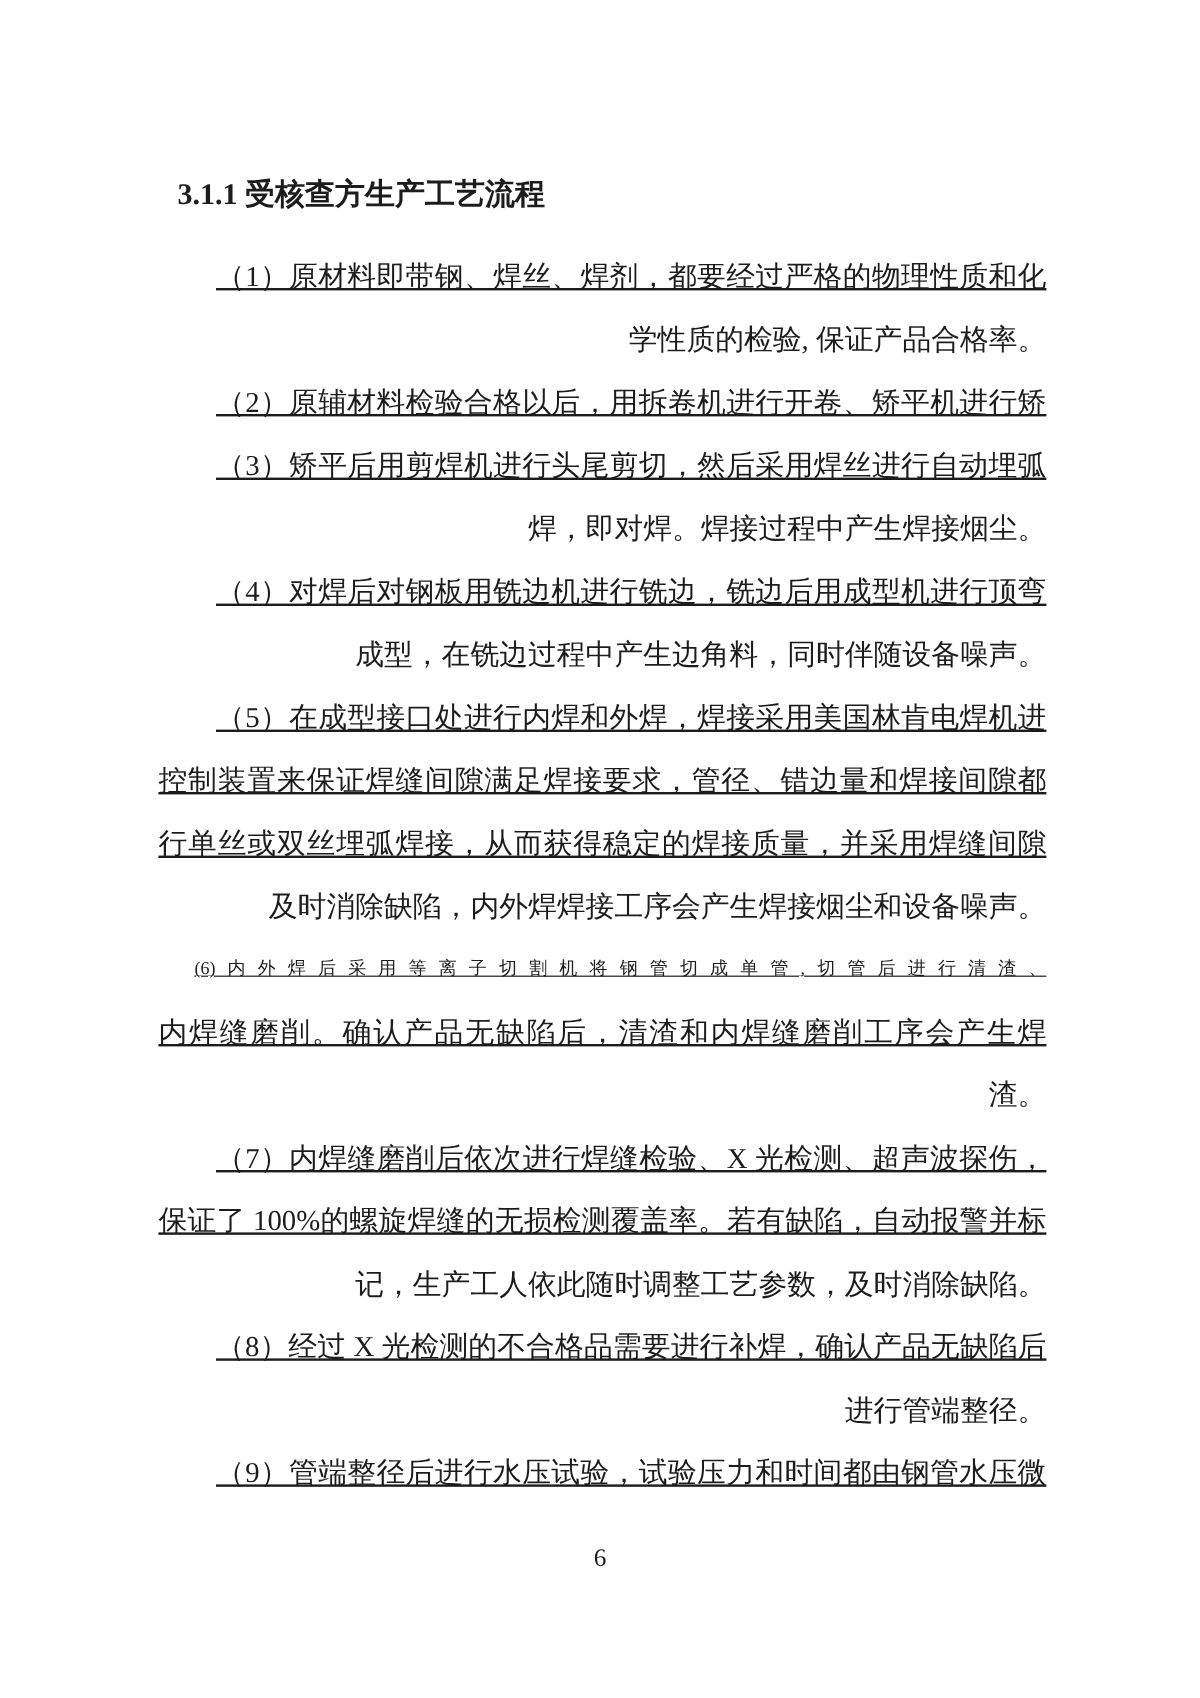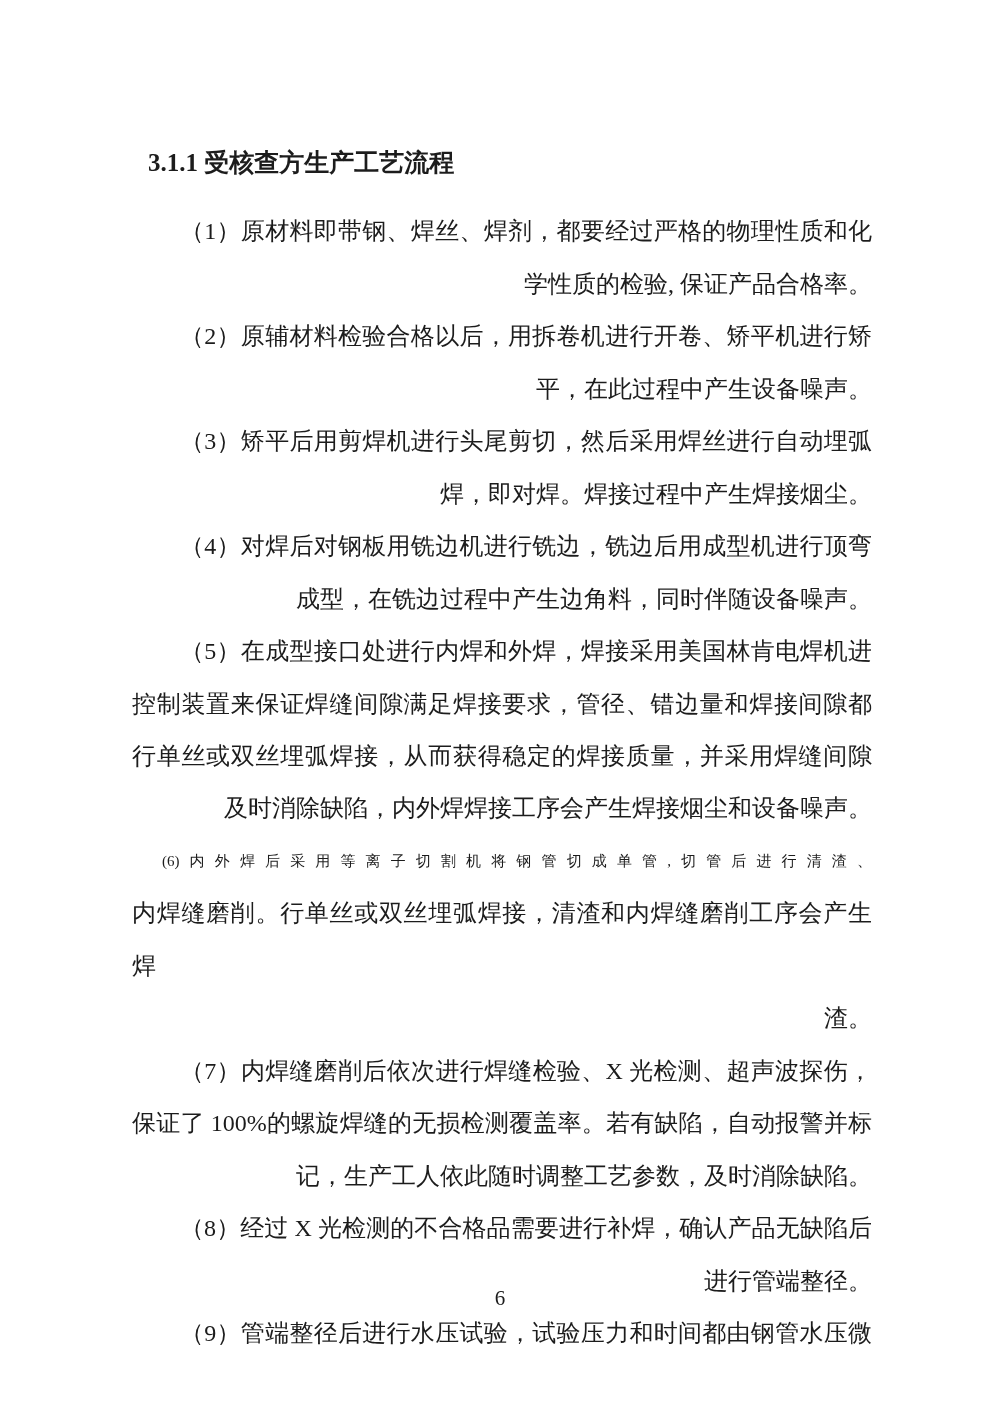--- a/index.html
+++ b/index.html
@@ -36,20 +36,21 @@
   .line {
     font-size: 24px;
     line-height: 52.45px;
     margin: 0;
     text-align: right;
   }
   .line.fill {
     text-align: justify;
     text-align-last: justify;
     text-justify: inter-character;
+    text-decoration: underline;
   }
   .line.first {
     text-indent: 2em;
   }
   .line.tight {
     font-size: 15px;
   }
   .pagenum {
     position: absolute;
     left: 0;
@@ -68,21 +69,20 @@
 
   <h3 class="heading">3.1.1 受核查方生产工艺流程</h3>
 
   <div class="para">
     <div class="line fill first">（1）原材料即带钢、焊丝、焊剂，都要经过严格的物理性质和化</div>
     <div class="line">学性质的检验, 保证产品合格率。</div>
   </div>
 
   <div class="para">
     <div class="line fill first">（2）原辅材料检验合格以后，用拆卷机进行开卷、矫平机进行矫</div>
-    <div class="line">平，在此过程中产生设备噪声。</div>
   </div>
 
   <div class="para">
     <div class="line fill first">（3）矫平后用剪焊机进行头尾剪切，然后采用焊丝进行自动埋弧</div>
     <div class="line">焊，即对焊。焊接过程中产生焊接烟尘。</div>
   </div>
 
   <div class="para">
     <div class="line fill first">（4）对焊后对钢板用铣边机进行铣边，铣边后用成型机进行顶弯</div>
     <div class="line">成型，在铣边过程中产生边角料，同时伴随设备噪声。</div>
@@ -90,21 +90,21 @@
 
   <div class="para">
     <div class="line fill first">（5）在成型接口处进行内焊和外焊，焊接采用美国林肯电焊机进</div>
     <div class="line fill">控制装置来保证焊缝间隙满足焊接要求，管径、错边量和焊接间隙都</div>
     <div class="line fill">行单丝或双丝埋弧焊接，从而获得稳定的焊接质量，并采用焊缝间隙</div>
     <div class="line">及时消除缺陷，内外焊焊接工序会产生焊接烟尘和设备噪声。</div>
   </div>
 
   <div class="para">
     <div class="line fill first tight">(6)内外焊后采用等离子切割机将钢管切成单管,切管后进行清渣、</div>
-    <div class="line fill">内焊缝磨削。行单丝或双丝埋弧焊接，清渣和内焊缝磨削工序会产生焊</div>
+    <div class="line fill">内焊缝磨削。确认产品无缺陷后，清渣和内焊缝磨削工序会产生焊</div>
     <div class="line">渣。</div>
   </div>
 
   <div class="para">
     <div class="line fill first">（7）内焊缝磨削后依次进行焊缝检验、X 光检测、超声波探伤，</div>
     <div class="line fill">保证了 100%的螺旋焊缝的无损检测覆盖率。若有缺陷，自动报警并标</div>
     <div class="line">记，生产工人依此随时调整工艺参数，及时消除缺陷。</div>
   </div>
 
   <div class="para">

